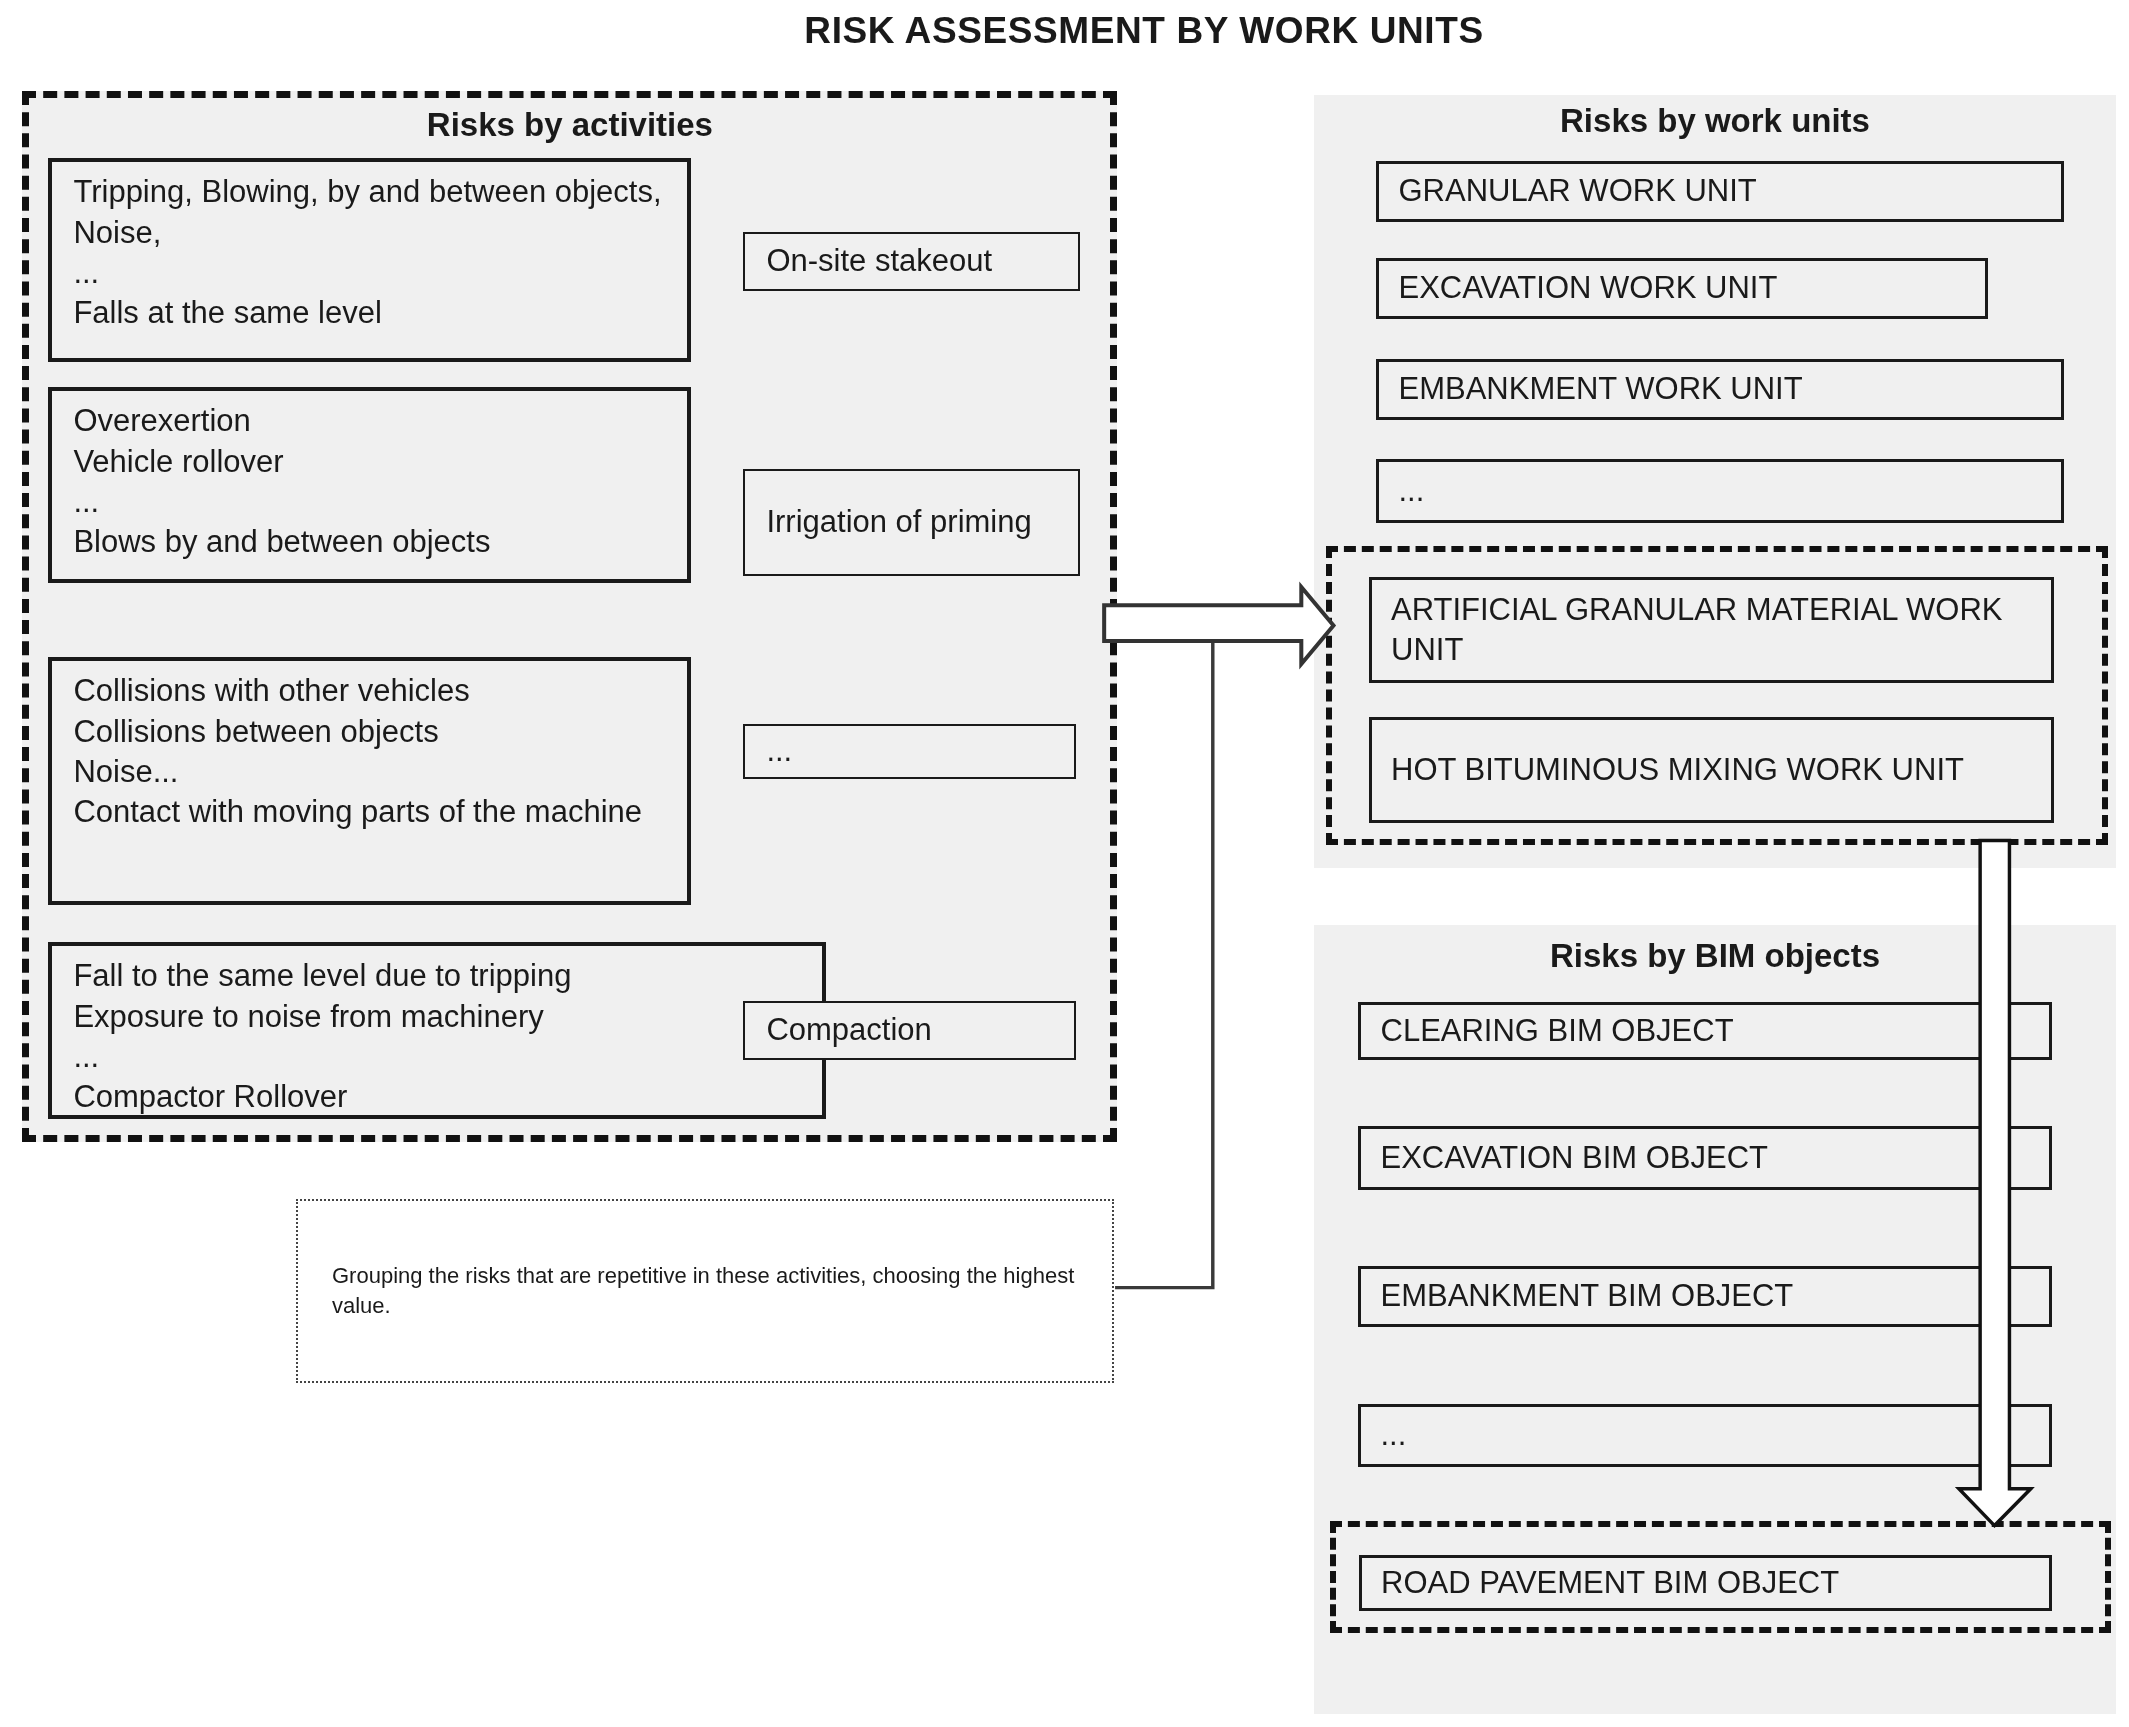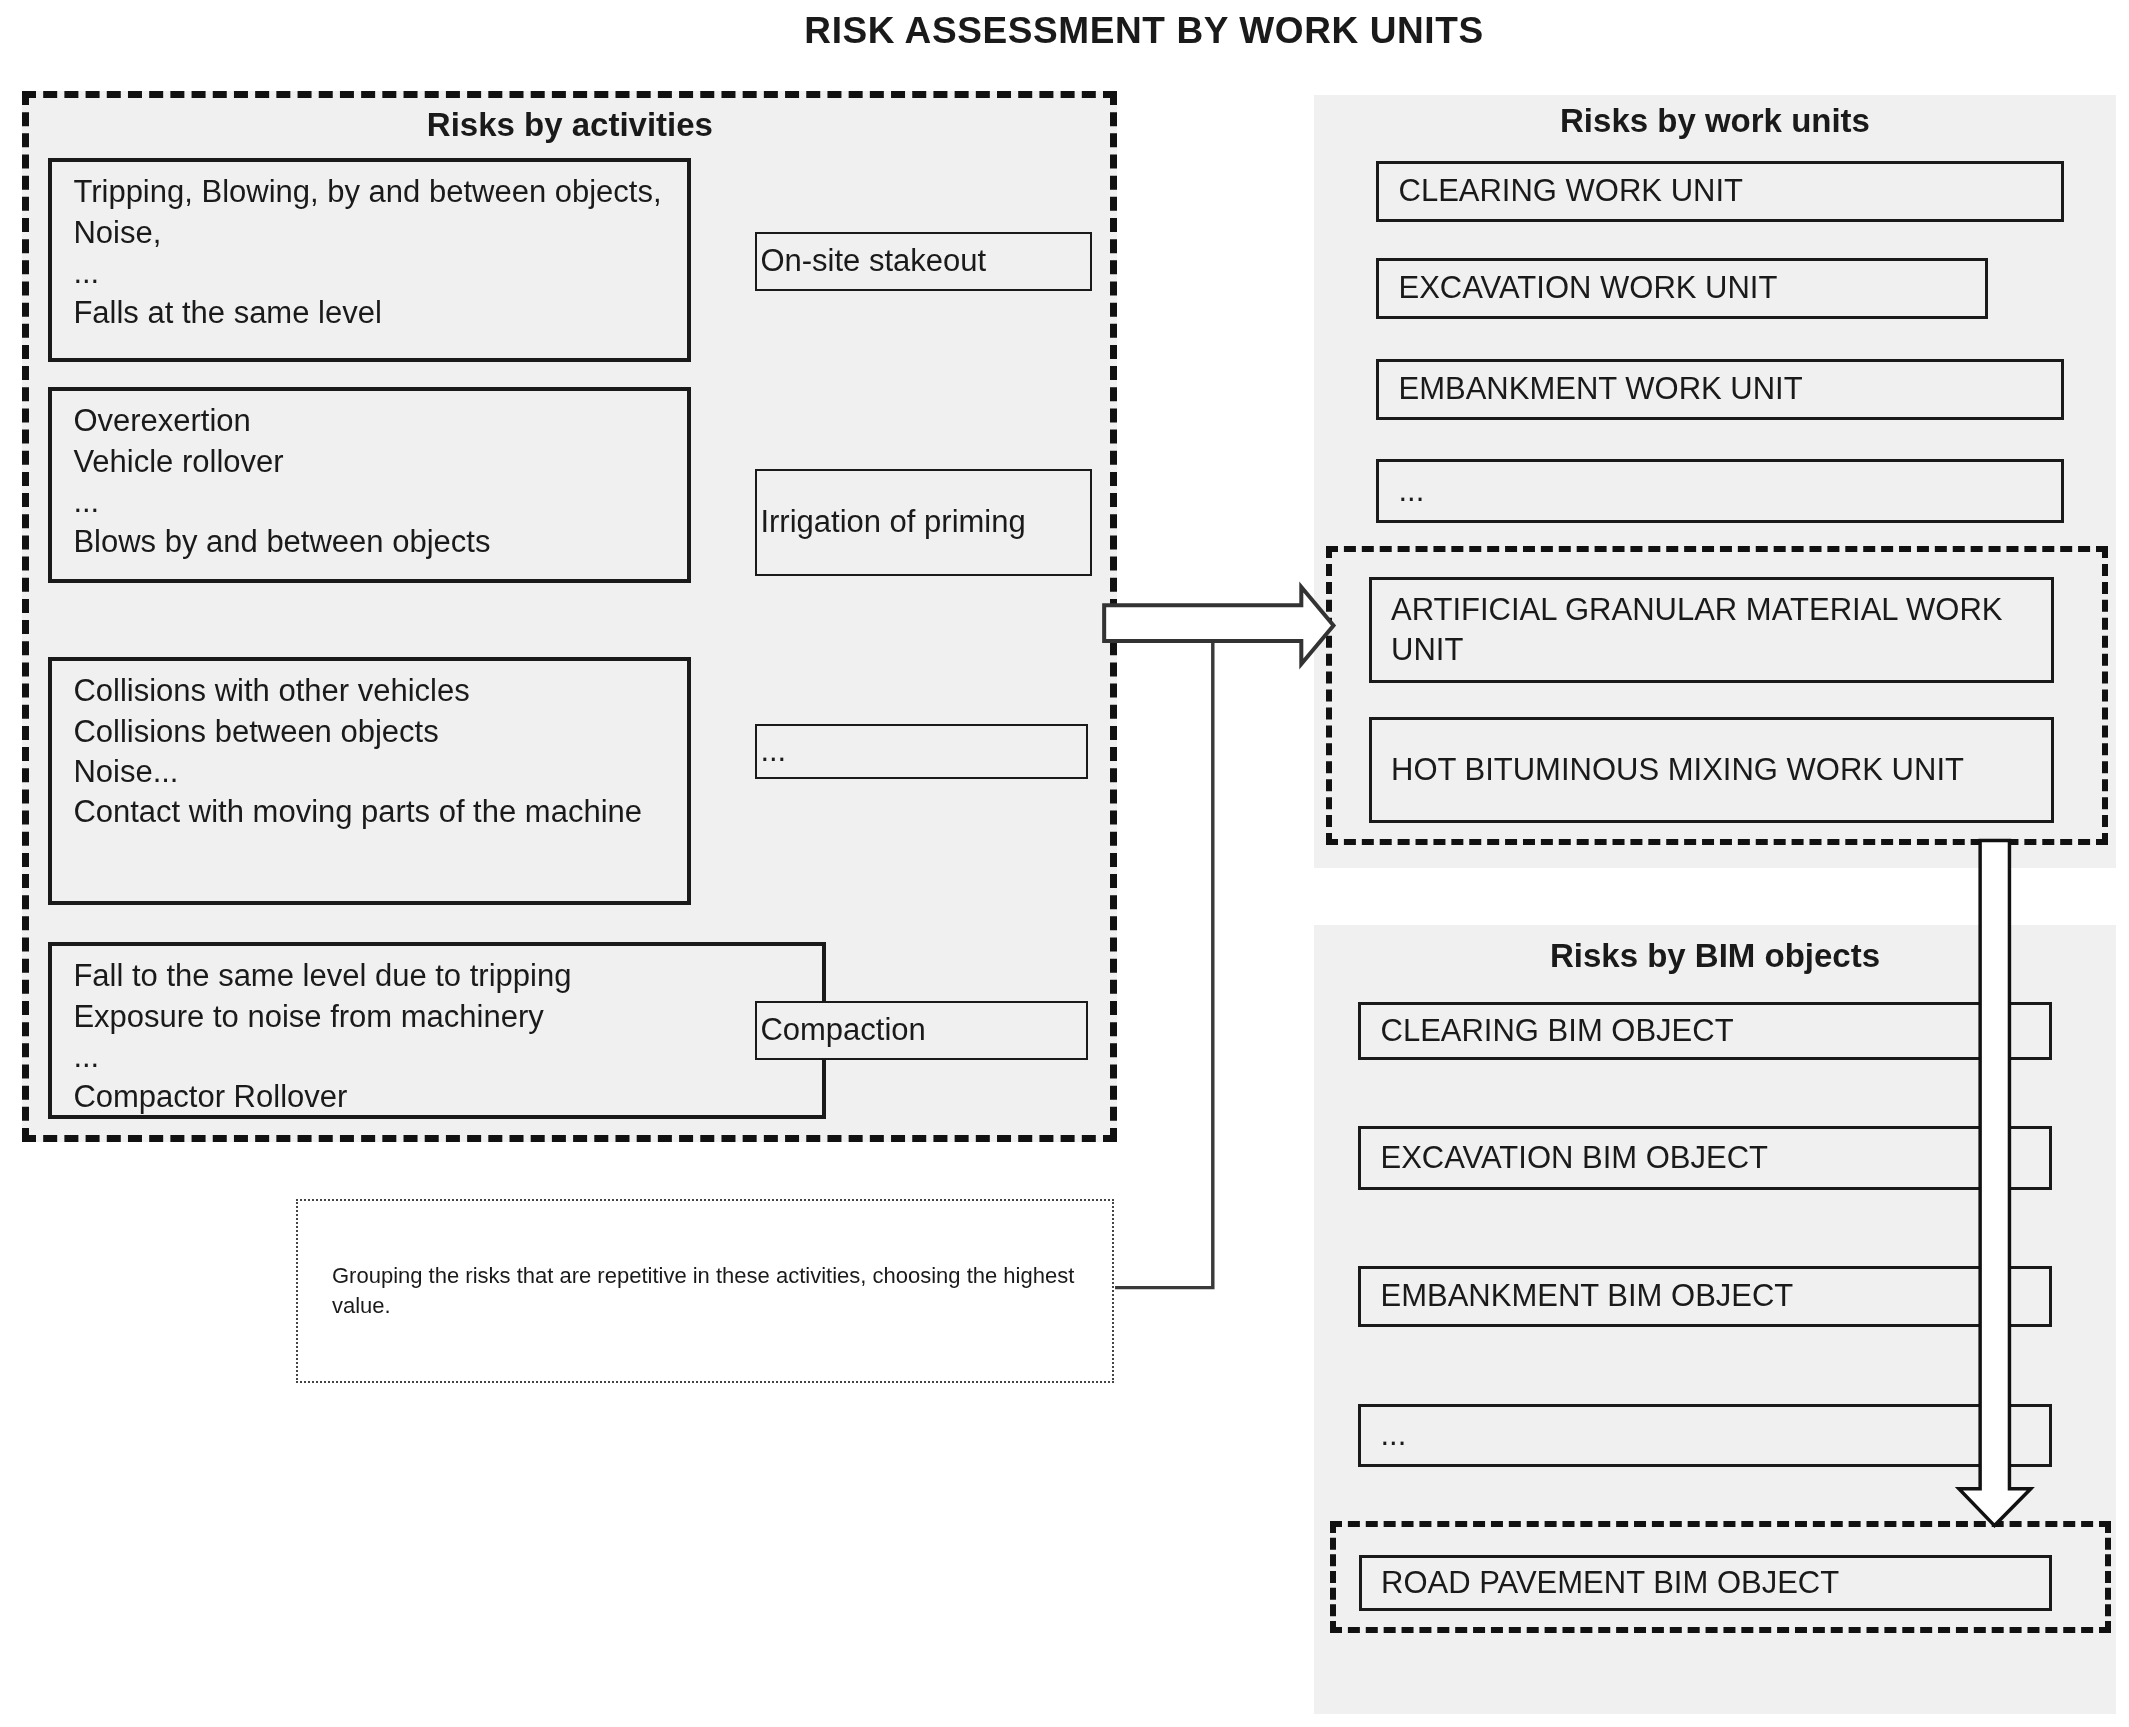--- a/index.html
+++ b/index.html
@@ -46,22 +46,21 @@
     line-height:1.3;
   }
   .risk-box{
     border-width:4px;
     padding:10.3px 21px 0 21px;
     white-space:pre-line;
   }
   .label-box{
     border-width:2.9px;
     display:flex;align-items:center;
-    padding-left:3px;
-    margin-left:12px;
+    padding-left:21px;
   }
   .unit-box,.bim-box{
     display:flex;align-items:center;
     padding-left:19.5px;
     padding-right:11.5px;
   }
   .dashed-group{
     background:var(--panel-bg);
     border:6.3px dashed #111;
   }
@@ -109,21 +108,21 @@
 
     <div class="abs box label-box" style="left:714px;top:134px;width:337px;height:59px;">On-site stakeout</div>
     <div class="abs box label-box" style="left:714px;top:371px;width:337px;height:107px;">Irrigation of priming</div>
     <div class="abs box label-box" style="left:714px;top:626px;width:333px;height:55px;">...</div>
     <div class="abs box label-box" style="left:714px;top:903px;width:333px;height:59px;">Compaction</div>
   </div>
 
   <div id="work-units-panel" class="abs gray-panel">
     <div class="abs section-title" style="top:7px;">Risks by work units</div>
 
-    <div class="abs box unit-box" style="left:62px;top:66px;width:688px;height:61px;">CLEARING WORK UNIT</div>
+    <div class="abs box unit-box" style="left:62px;top:66px;width:688px;height:61px;">GRANULAR WORK UNIT</div>
     <div class="abs box unit-box" style="left:62px;top:163px;width:612px;height:61px;">EXCAVATION WORK UNIT</div>
     <div class="abs box unit-box" style="left:62px;top:264px;width:688px;height:61px;">EMBANKMENT WORK UNIT</div>
     <div class="abs box unit-box" style="left:62px;top:364px;width:688px;height:64px;">...</div>
 
     <div class="abs dashed-group" style="left:11.5px;top:451px;width:782px;height:299px;">
       <div class="abs box unit-box" style="left:37px;top:25px;width:685px;height:106px;">ARTIFICIAL GRANULAR MATERIAL WORK UNIT</div>
       <div class="abs box unit-box" style="left:37px;top:165px;width:685px;height:106px;">HOT BITUMINOUS MIXING WORK UNIT</div>
     </div>
   </div>
 

